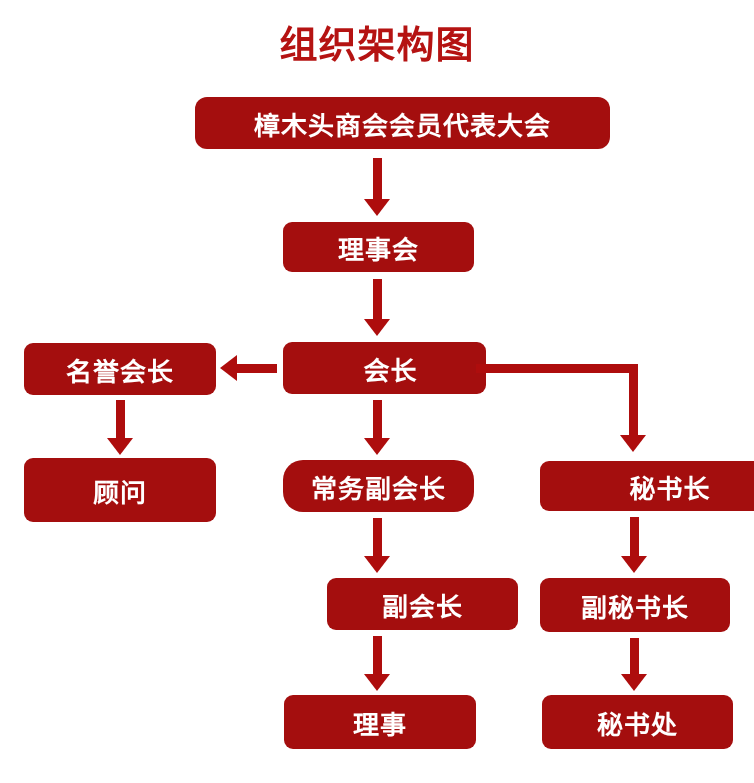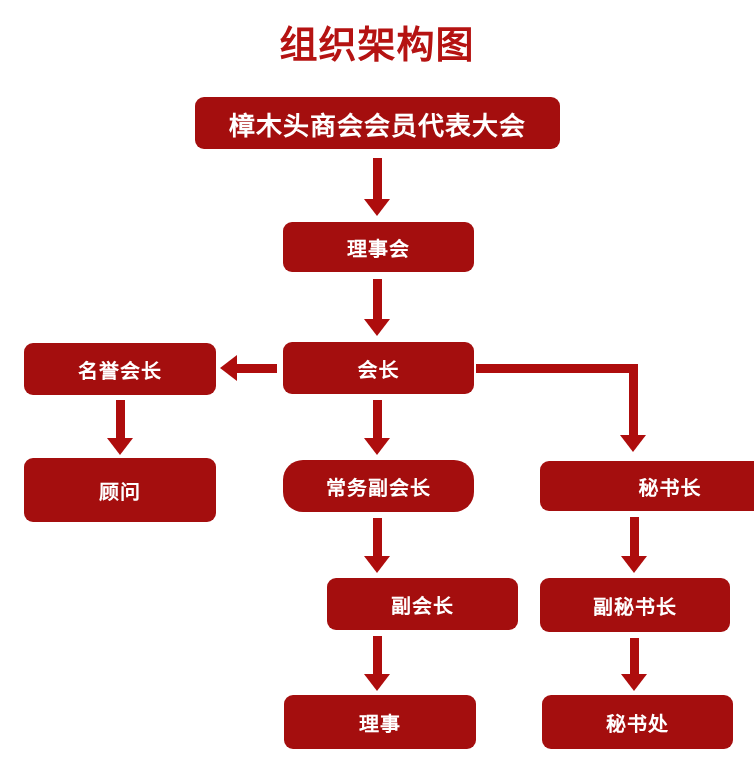--- a/index.html
+++ b/index.html
@@ -30,31 +30,31 @@
     letter-spacing: 1px;
     color: var(--title-color, #b51312);
   }
 
   
   .node {
     position: absolute;
     background: var(--box-fill, #a40e0e);
     color: var(--node-text, #ffffff);
     font-weight: bold;
-    font-size: 20px;
+    font-size: 26px;
     letter-spacing: 1px;
     display: flex;
     align-items: center;
     justify-content: center;
     border-radius: 9px;
     white-space: nowrap;
   }
-  #node-assembly    { left:195px; top:97px;  width:365px; height:52px; font-size:26px; }
+  #node-assembly    { left:195px; top:97px;  width:415px; height:52px; font-size:26px;border-radius:12px; }
   #node-council     { left:283px; top:222px; width:191px; height:50px; }
-  #node-president   { left:283px; top:342px; width:191px; height:52px; }
+  #node-president   { left:283px; top:342px; width:191px; height:52px;padding-left:12px; }
   #node-honorary    { left:24px;  top:343px; width:192px; height:52px; }
   #node-advisor     { left:24px;  top:458px; width:192px; height:64px; }
   #node-exec-vp     { left:283px; top:460px; width:191px; height:52px;border-radius:20px; }
   #node-sg          { left:540px; top:461px; width:188px; height:50px;padding-left:36px; }
   #node-vp          { left:283px; top:578px; width:191px; height:52px;margin-left:44px; }
   #node-deputy-sg   { left:540px; top:578px; width:190px; height:54px; }
   #node-director    { left:284px; top:695px; width:192px; height:54px;text-align:right; }
   #node-secretariat { left:542px; top:695px; width:191px; height:54px; }
 
   

